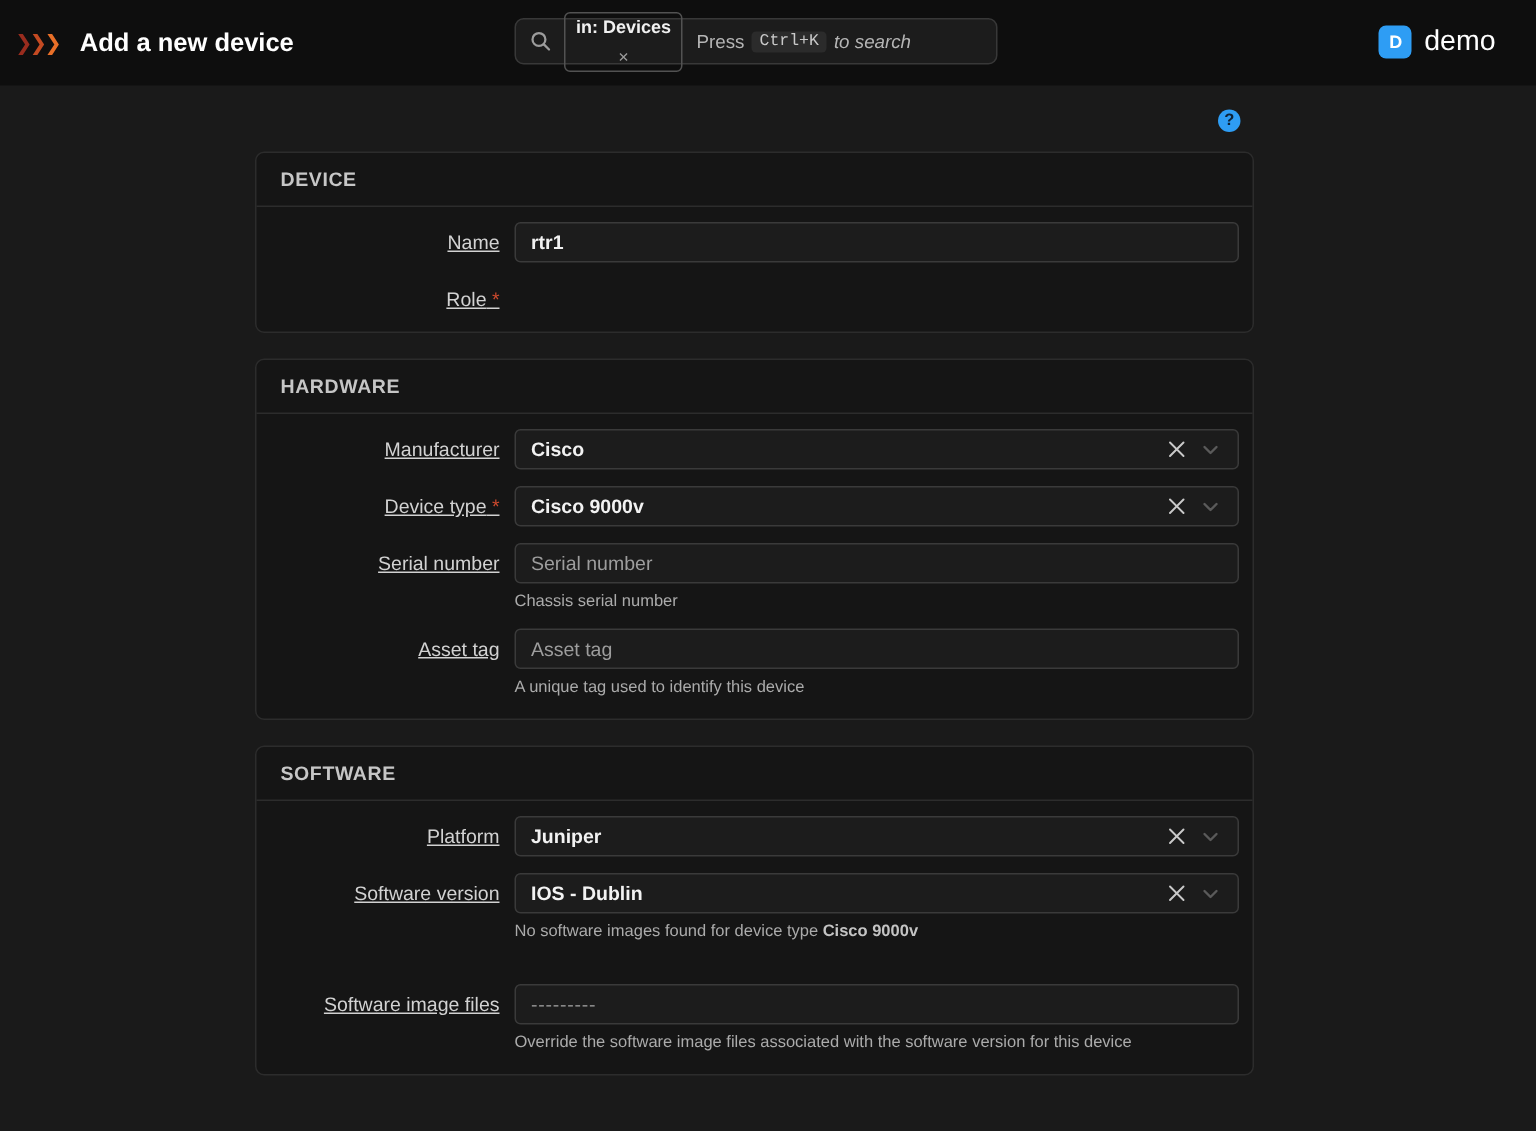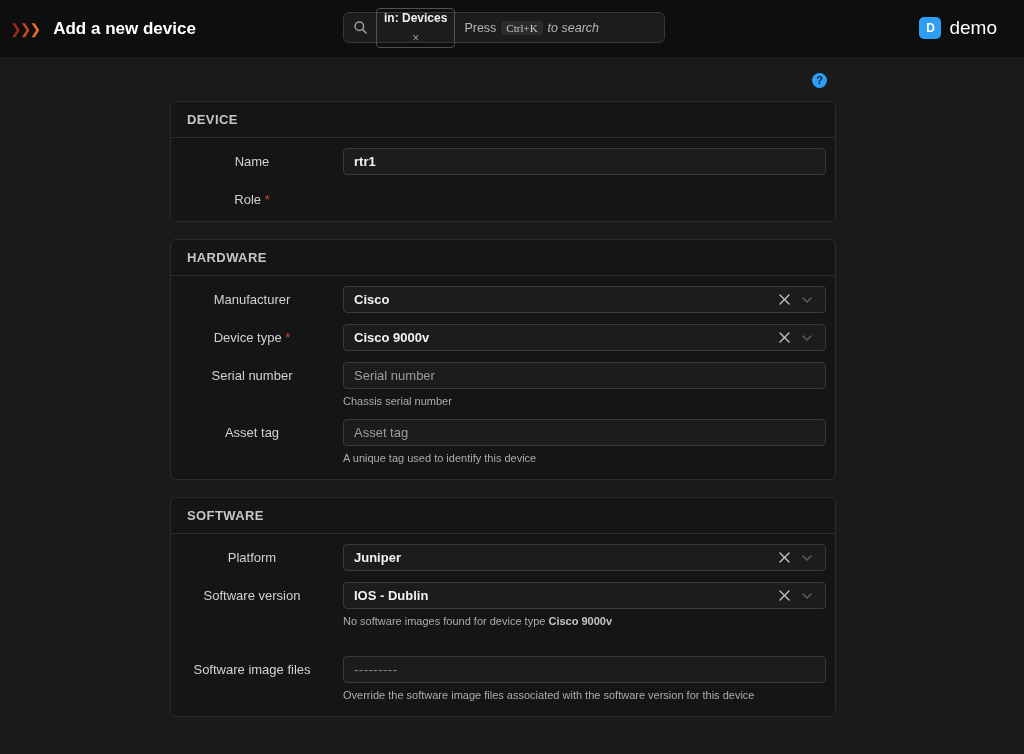--- a/index.html
+++ b/index.html
@@ -28,21 +28,21 @@
   .search-icon { flex:0 0 auto; display:flex; margin-right:8px; }
   .filter-tag {
     display:flex; align-items:center; gap:6px;
     border:1px solid #525252; border-radius:4px; padding:2px 7px;
     font-size:12px; font-weight:bold; color:#f0f0f0; white-space:nowrap; cursor:pointer;flex-direction:column;
   }
   .filter-x { color:#9a9a9a; font-weight:normal; font-size:12px; cursor:pointer; }
   .press-text { color:#b5b5b5; font-size:12.5px; margin-left:9px; white-space:nowrap; }
   .kbd {
     background:#2b2b2b; border-radius:3px; padding:1px 5px; margin:0 5px;
-    font-family:Liberation Serif, serif;
+    font-family:Liberation Mono, monospace;
     font-size:11px; color:#c9c9c9;
   }
   .suffix-text { color:#b5b5b5; font-size:12.5px; white-space:nowrap;font-style:italic; }
   .user { position:absolute; right:27px; top:17px; display:flex; align-items:center; gap:8px; cursor:pointer; }
   .avatar {
     width:22px; height:22px; border-radius:5px; background:#2e9df4;
     color:#ffffff; font-size:12px; font-weight:bold;
     display:flex; align-items:center; justify-content:center;
   }
   .username { color:#ffffff; font-weight:normal; font-size:19px; }
@@ -62,22 +62,22 @@
   .card-header {
     height:36px; padding:0 16px; display:flex; align-items:center;
     border-bottom:1px solid #2c2c2c;
     font-size:13px; font-weight:bold; color:#c6c6c6; letter-spacing:0.4px;
   }
   .card-body { padding:10px 0 14px; }
   .form-row { display:flex; margin-top:11px; }
   .form-row:first-child { margin-top:0; }
   .form-row.row-spaced { margin-top:28px; }
   .label-col {
-    width:172px; text-align:center; padding:6px 10px 0 0;
-    font-size:13px; color:#d2d2d2; white-space:nowrap;
+    width:172px; text-align:right; padding:6px 10px 0 0;
+    font-size:13px; color:#d2d2d2; white-space:nowrap;text-decoration:underline;
   }
   .req { color:#cf4a2e; }
   .field-col { width:483px; }
   .control {
     position:relative; height:27px; padding:0 10px;
     background:#1c1c1c; border:1px solid #3a3a3a; border-radius:4px;
     display:flex; align-items:center;
   }
   .control input {
     flex:1 1 auto; min-width:0; background:transparent; border:none; outline:none;

